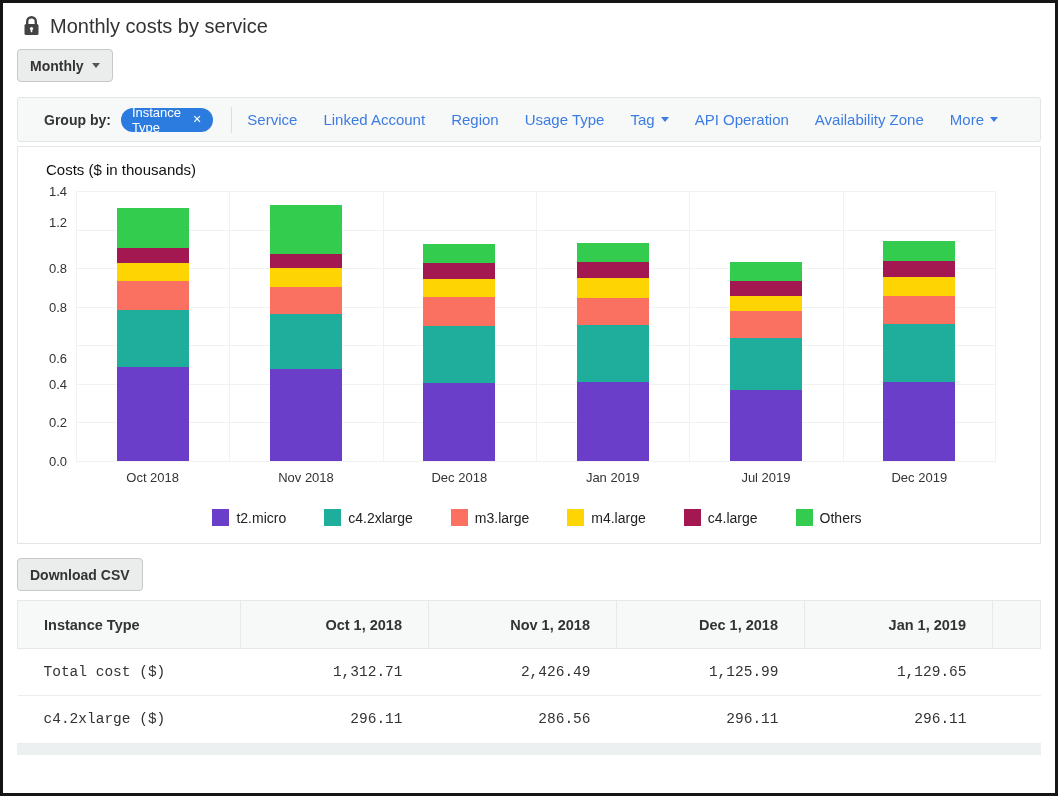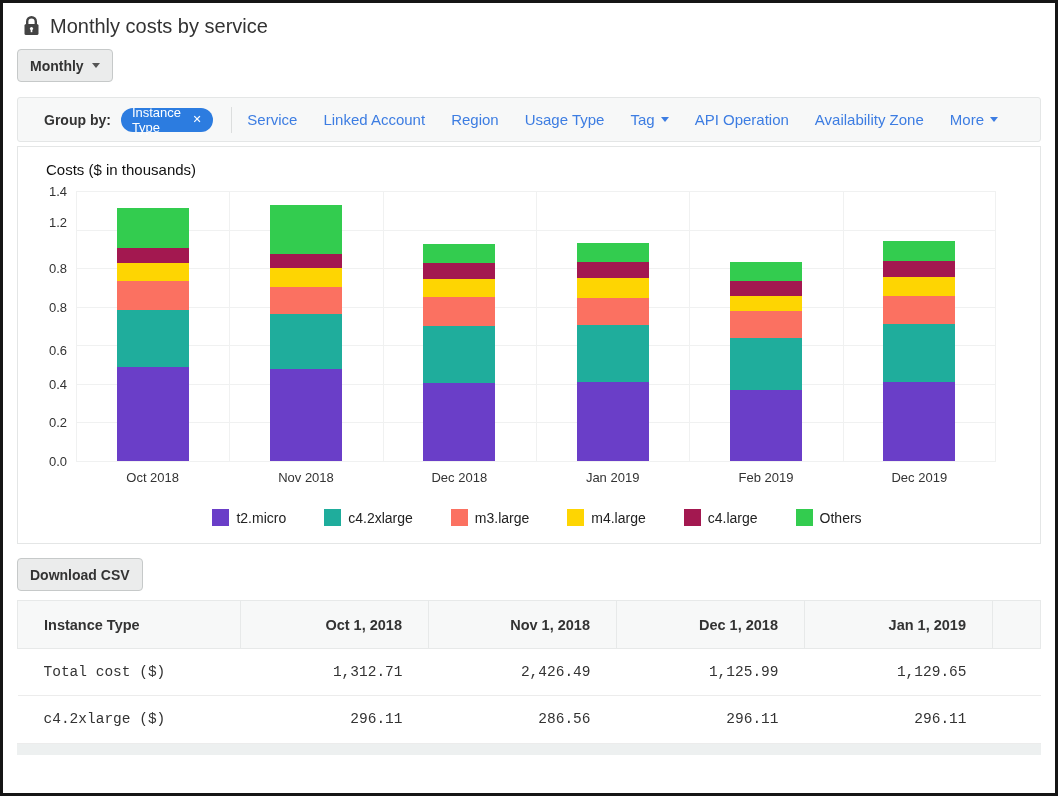--- a/index.html
+++ b/index.html
@@ -137,21 +137,21 @@
     </div>
 </div>
 
 <div class="chart-panel">
   <div class="chart-title">Costs ($ in thousands)</div>
   <div class="chart-body">
     <div class="y-axis" id="y-axis">
         <span class="tick-label" style="top: 270px;">0.0</span>
         <span class="tick-label" style="top: 231.429px;">0.2</span>
         <span class="tick-label" style="top: 192.857px;">0.4</span>
-        <span class="tick-label" style="top: 159px;">0.6</span>
+        <span class="tick-label" style="top: 167px;">0.6</span>
         <span class="tick-label" style="top: 115.714px;">0.8</span>
         <span class="tick-label" style="top: 77.1429px;">0.8</span>
         <span class="tick-label" style="top: 31px;">1.2</span>
         <span class="tick-label" style="top: 0px;">1.4</span>
       </div>
     <div class="plot" id="plot">
         <div class="hgrid" style="top: 270px;"></div>
         <div class="hgrid" style="top: 231.429px;"></div>
         <div class="hgrid" style="top: 192.857px;"></div>
         <div class="hgrid" style="top: 154.286px;"></div>
@@ -214,21 +214,21 @@
           <div class="seg" style="height: 16.0071px; background: rgb(163, 24, 80);"></div>
           <div class="seg" style="height: 20.0571px; background: rgb(51, 204, 79);"></div>
         </div>
       </div>
   </div>
   <div class="x-labels" id="x-labels">
       <div>Oct 2018</div>
       <div>Nov 2018</div>
       <div>Dec 2018</div>
       <div>Jan 2019</div>
-      <div>Feb 2019</div>
+      <div>Jul 2019</div>
       <div>Dec 2019</div>
     </div>
   <div class="legend" id="legend">
       <span class="legend-item">
         <span class="swatch" style="background: rgb(106, 62, 200);"></span>
         <span>t2.micro</span>
       </span>
       <span class="legend-item">
         <span class="swatch" style="background: rgb(31, 173, 156);"></span>
         <span>c4.2xlarge</span>

